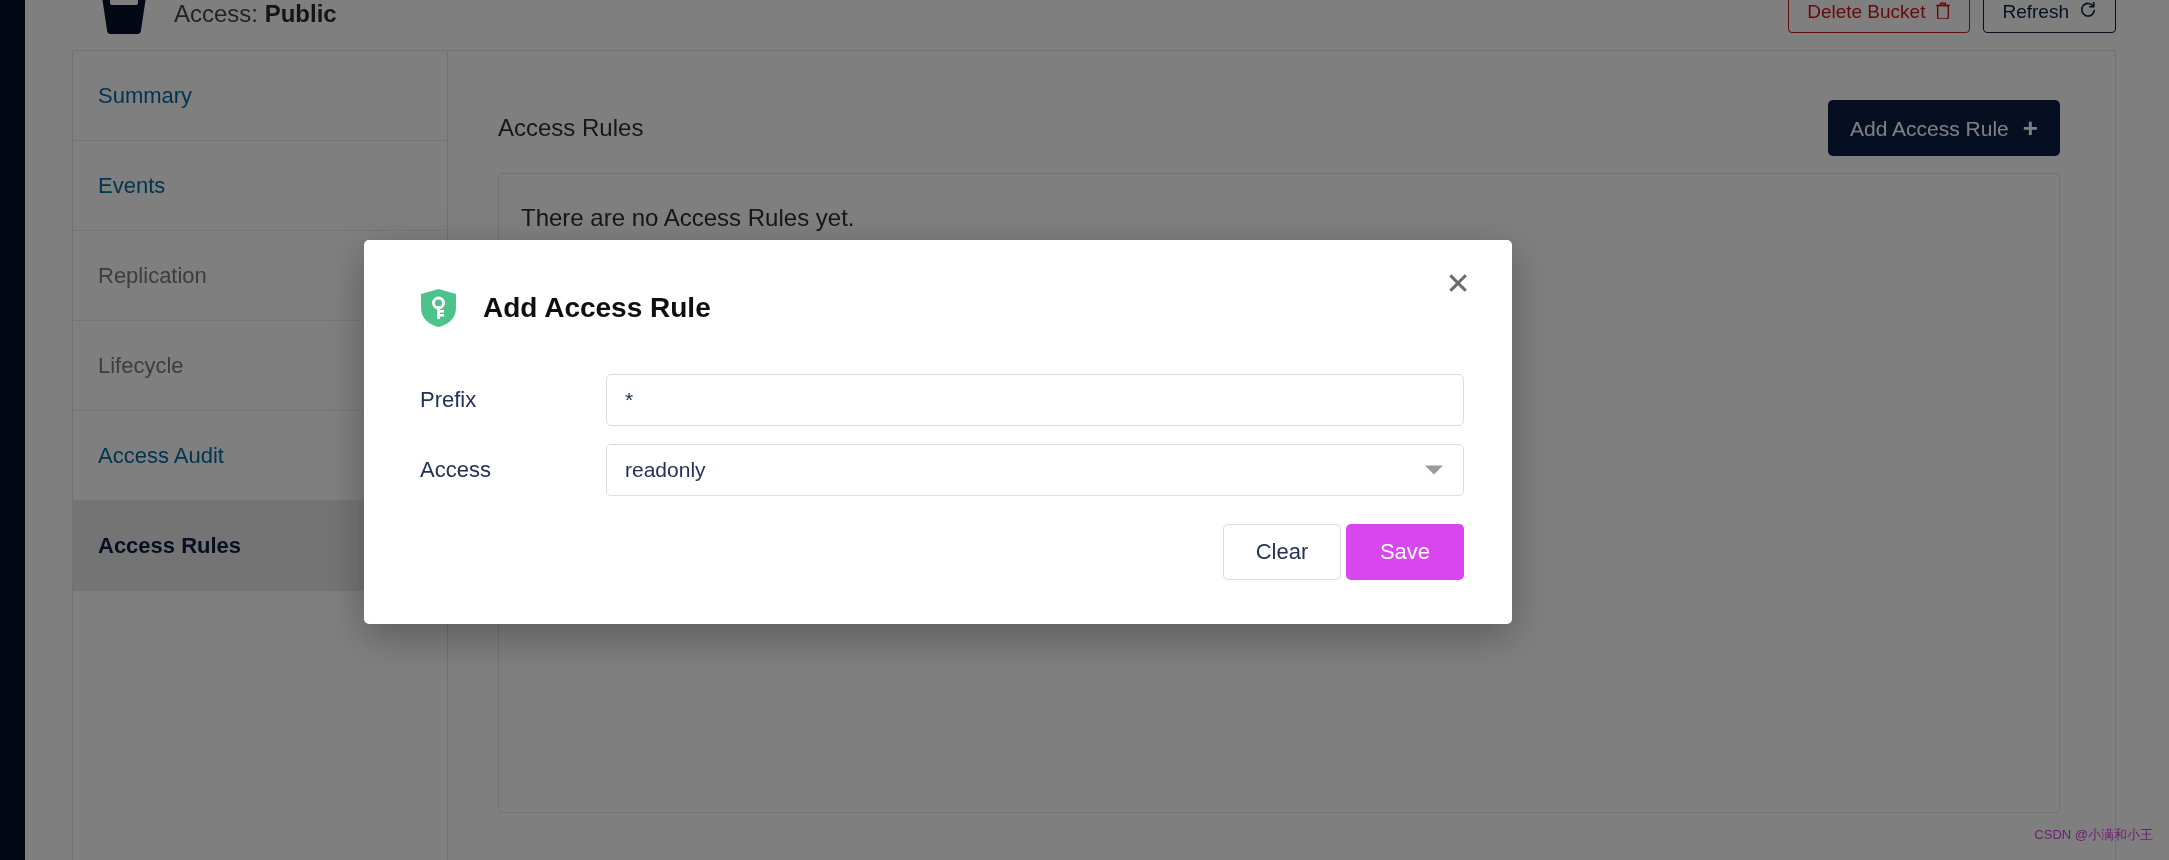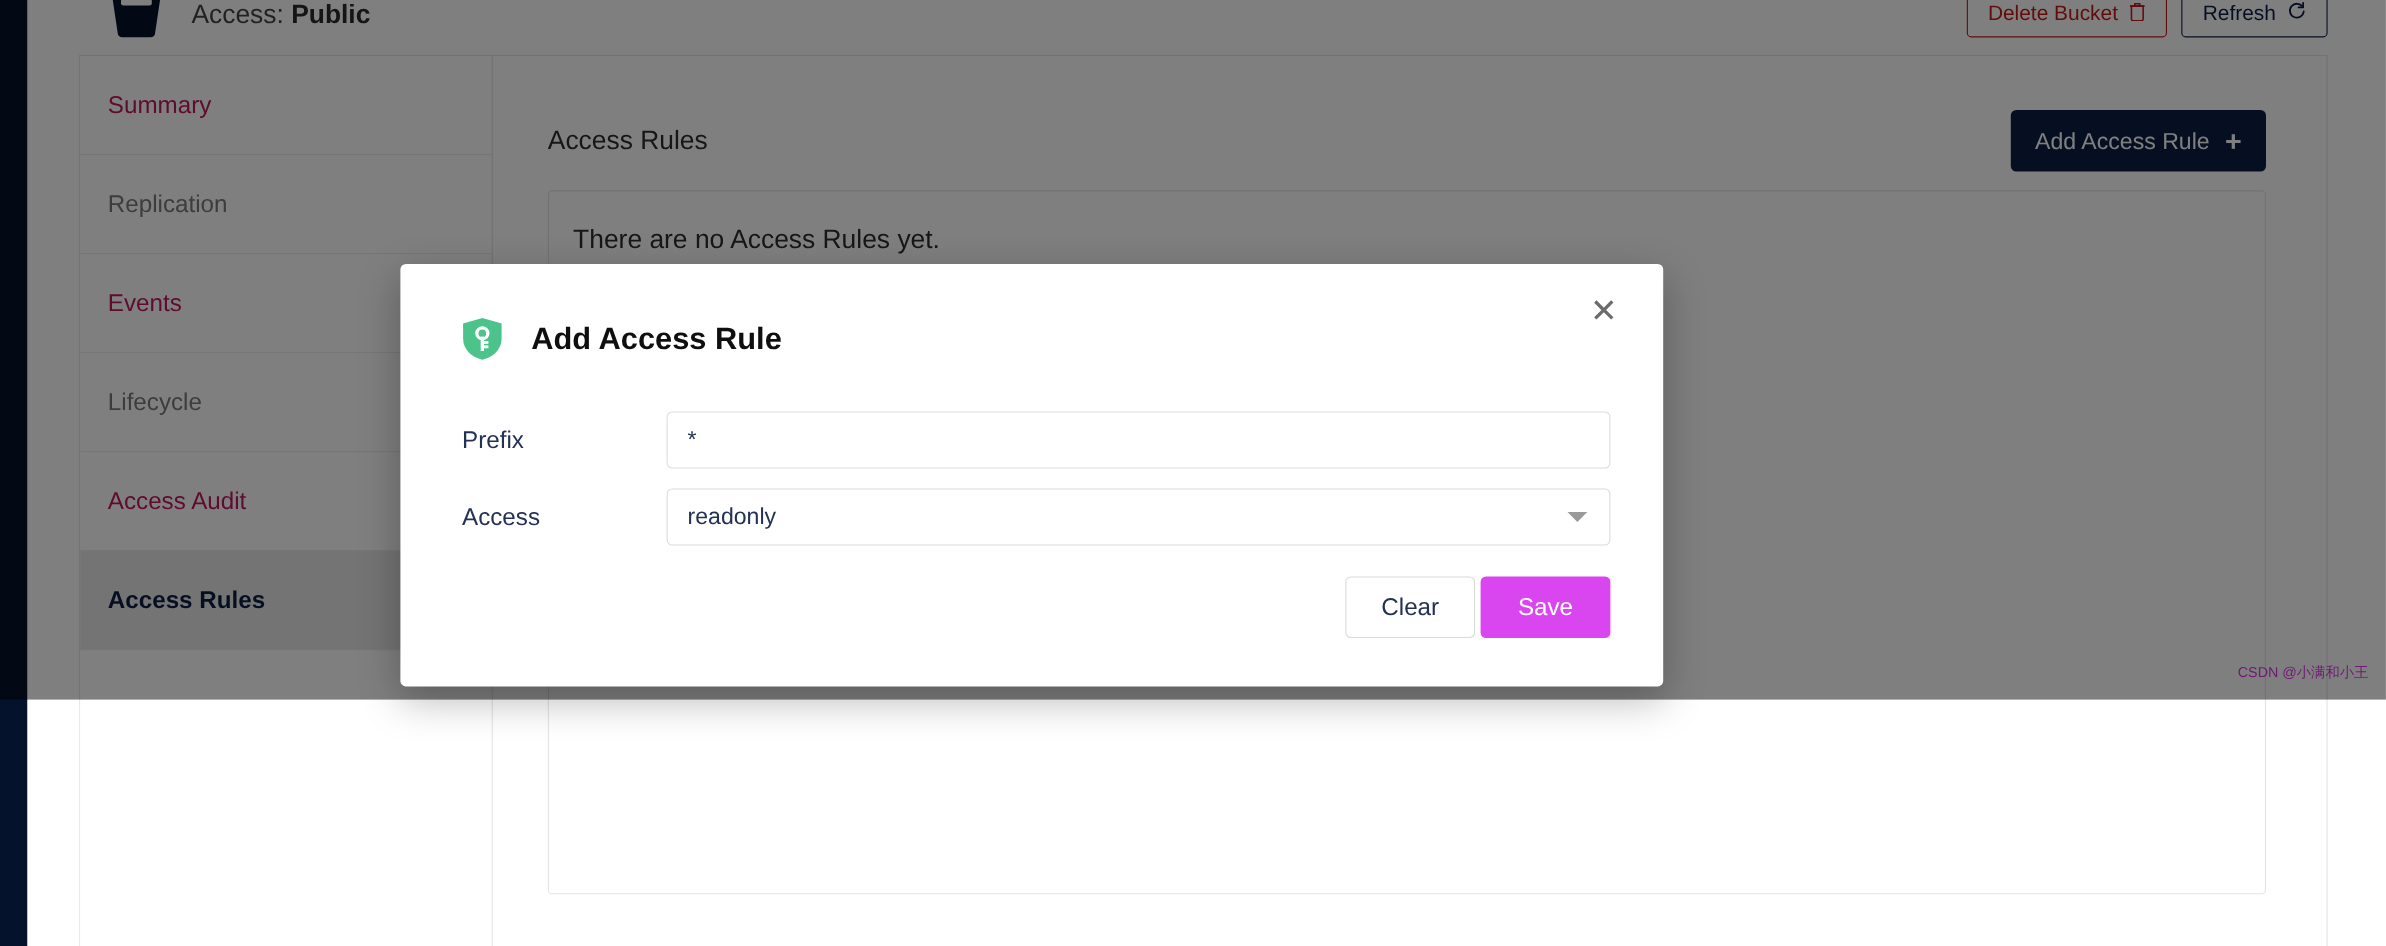--- a/index.html
+++ b/index.html
@@ -8,21 +8,21 @@
     width: 2169px;
     height: 860px;
     overflow: hidden;
     font-family: "Liberation Sans", sans-serif;
     background: #ffffff;
   }
 
   #root {
     position: relative;
     width: 2169px;
-    height: 636px;
+    height: 860px;
     background: #ffffff;
   }
 
   
   .app-layer {
     position: absolute;
     inset: 0;
   }
 
   
@@ -109,21 +109,21 @@
     height: 100%;
     border-right: 1px solid #e4e4e4;
     background: #ffffff;
   }
   .side-tab {
     height: 90px;
     display: flex;
     align-items: center;
     padding-left: 25px;
     font-size: 22px;
-    color: #be185d;
+    color: #0369a1;
     border-bottom: 1px solid #ececec;
     cursor: pointer;
     background: transparent;
   }
   .side-tab.muted { color: #7a7a7a; }
   .side-tab.active {
     background: #e9e9e9;
     color: #0d1f44;
     font-weight: 700;
   }
@@ -344,25 +344,25 @@
         </button>
       </div>
     </div>
 
     <div class="content-wrap">
 
       <div class="side-tabs">
         <div class="side-tab">
           <span>Summary</span>
         </div>
+        <div class="side-tab">
+          <span>Events</span>
+        </div>
         <div class="side-tab muted">
           <span>Replication</span>
-        </div>
-        <div class="side-tab">
-          <span>Events</span>
         </div>
         <div class="side-tab muted">
           <span>Lifecycle</span>
         </div>
         <div class="side-tab">
           <span>Access Audit</span>
         </div>
         <div class="side-tab active">
           <span>Access Rules</span>
         </div>

